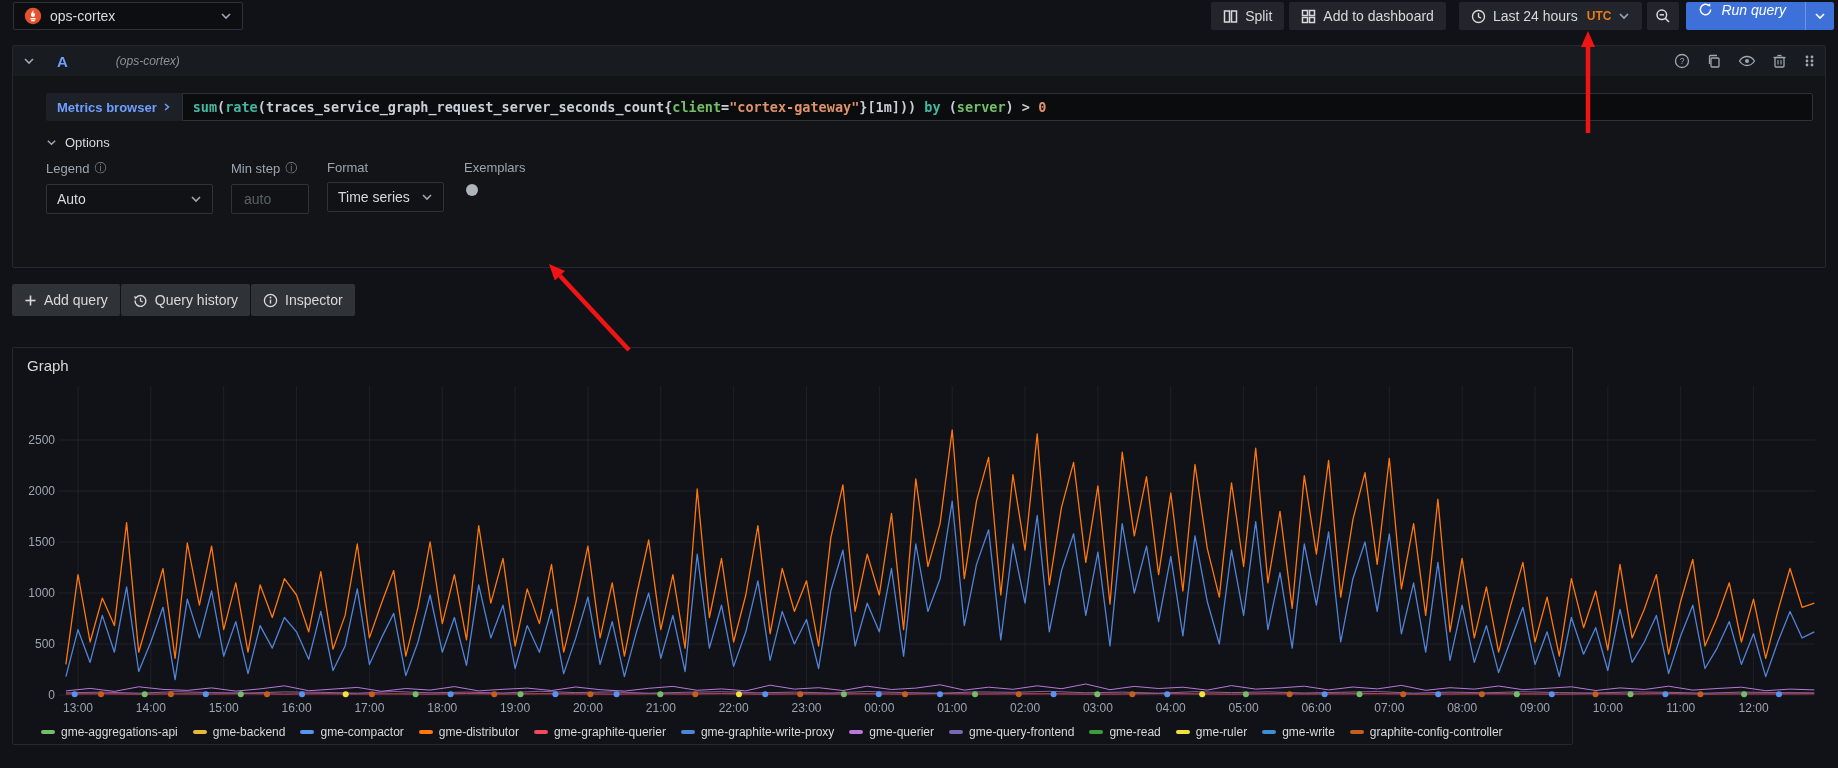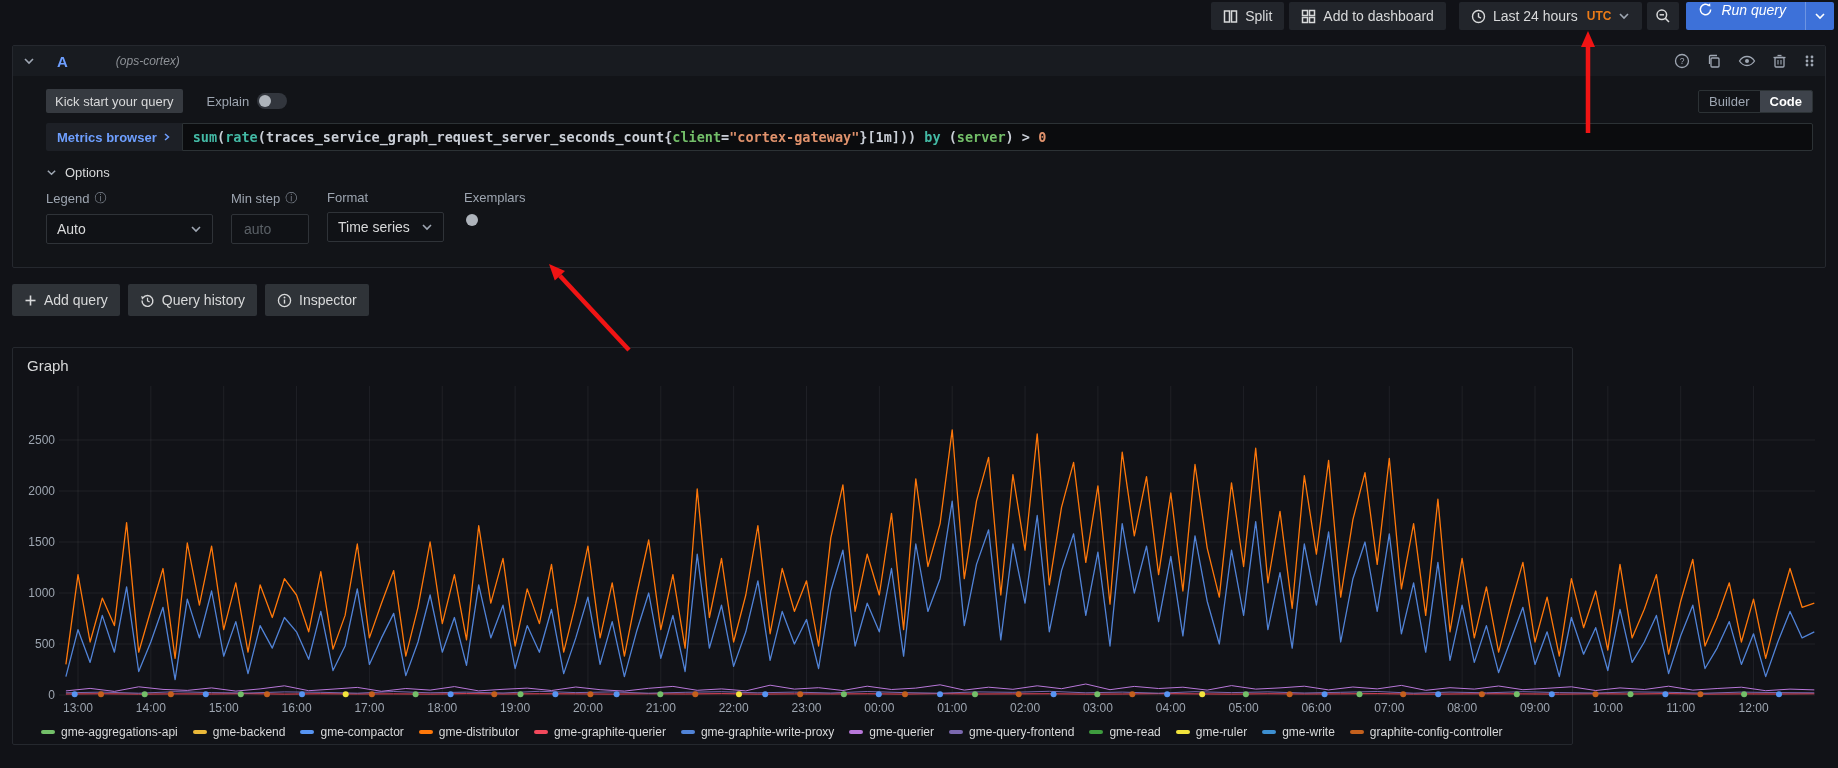--- a/index.html
+++ b/index.html
@@ -51,21 +51,21 @@
   .select,.tinput{background:#101216;border:1px solid #2f3338;border-radius:2px;height:30px;display:flex;
       align-items:center;padding:0 10px;font-size:14px;color:#d8d9da;box-sizing:border-box;cursor:pointer;}
   .select .chev{margin-left:auto;}
   .tinput input{background:transparent;border:none;outline:none;color:#d8d9da;font-size:14px;width:100%;font-family:"Liberation Sans",sans-serif;}
   .tinput input::placeholder{color:#5a6066;}
   .typeseg{display:flex;background:#101216;border:1px solid #2f3338;border-radius:2px;height:30px;box-sizing:border-box;align-items:stretch;}
   .typeseg .opt{display:flex;align-items:center;padding:0 22px;font-size:14px;color:#9fa7b3;cursor:pointer;border-radius:2px;}
   .typeseg .opt.active{background:#3e434b;color:#fff;}
   .ex-group{margin-left:2px;}
   
-  .actions{position:absolute;left:12px;top:284px;display:flex;gap:8px;}
+  .actions{position:absolute;left:12px;top:284px;display:flex;gap:1px;}
   .actions .btn{background:#2f3338;height:32px;font-size:14px;}
   
   .gpanel{position:absolute;left:12px;top:347px;width:1561px;height:398px;background:#111217;
       border:1px solid #25282e;border-radius:2px;box-sizing:border-box;}
   .gtitle{position:absolute;left:14px;top:9px;font-size:15px;color:#d8d9da;}
   .gmodes{position:absolute;right:6px;top:5px;display:flex;border:1px solid #2c3235;border-radius:2px;font-size:12px;overflow:hidden;}
   .gmodes .opt{padding:3px 9px;color:#9fa7b3;cursor:pointer;}
   .gmodes .opt.active{background:#373b44;color:#fff;font-weight:bold;}
   #plot{position:absolute;left:0;top:0;}
   .legend{position:absolute;left:28px;right:8px;bottom:5px;display:flex;flex-wrap:wrap;column-gap:15px;row-gap:2px;align-items:center;}
@@ -73,20 +73,36 @@
   .ldash{width:14px;height:4px;border-radius:2px;}
   #ann{position:absolute;left:0;top:0;z-index:100;pointer-events:none;}
   .tick{fill:#9da5b0;font-size:12px;font-family:"Liberation Sans",sans-serif;}
 </style>
 </head>
 <body>
 
 <div class="page">
 
   <div class="topbar">
+    <div class="ds-picker">
+      <span class="icon">
+        <svg width="18" height="18" viewBox="0 0 18 18">
+            <circle cx="9" cy="9" r="8.2" fill="#e6522c"></circle>
+          <path d="M9 2.6c.5 2-2 3-2 5.2 0 1.3 1 2.3 2 2.3s2-1 2-2.3c0-.7-.25-1.2-.6-1.75-.55.5-.95.35-1.15-.15.5-1.1.2-2.2-.25-3.3z" fill="#fff"></path>
+          <rect x="6.4" y="11" width="5.2" height="1.4" rx=".5" fill="#fff"></rect>
+          <rect x="7.1" y="13" width="3.8" height="1.3" rx=".5" fill="#fff"></rect>
+          </svg>
+      </span>
+      <span style="font-size:14px;">ops-cortex</span>
+      <span class="icon chev">
+        <svg width="12" height="12" viewBox="0 0 12 12">
+            <polyline points="2,4 6,8 10,4" fill="none" stroke="#9fa7b3" stroke-width="1.6"></polyline>
+          </svg>
+      </span>
+    </div>
 
     <div class="top-right">
       <button class="btn">
         <span class="icon">
           <svg width="15" height="15" viewBox="0 0 15 15">
               <rect x="1.5" y="2" width="5" height="11" fill="none" stroke="#d8d9da" stroke-width="1.5"></rect>
               <rect x="8.5" y="2" width="5" height="11" fill="none" stroke="#d8d9da" stroke-width="1.5"></rect>
             </svg>
         </span>
         <span>Split</span>
@@ -191,31 +207,20 @@
                 <circle cx="9" cy="8" r="1.4"></circle>
                 <circle cx="4" cy="12" r="1.4"></circle>
                 <circle cx="9" cy="12" r="1.4"></circle>
               </g>
             </svg>
         </span>
       </span>
     </div>
 
     <div class="qbody">
-      <div class="row1">
-        <button class="kick">Kick start your query</button>
-        <span class="explain-lbl">Explain</span>
-        <span class="toggle">
-            <span class="knob"></span>
-          </span>
-        <span class="seg-ctl bc">
-          <span class="opt">Builder</span>
-          <span class="opt active">Code</span>
-        </span>
-      </div>
 
       <div class="row2">
         <span class="mb-chip">
           <span>Metrics browser</span>
           <svg width="9" height="10" viewBox="0 0 9 10">
               <polyline points="3,2 6.5,5 3,8" fill="none" stroke="#6e9fff" stroke-width="1.5"></polyline>
             </svg>
         </span>
         <div class="qfield" id="query-text"><span class="seg-fn">sum</span><span class="seg-p">(</span><span class="seg-fn">rate</span><span class="seg-p">(</span><span class="seg-id">traces_service_graph_request_server_seconds_count</span><span class="seg-p">{</span><span class="seg-lbl">client</span><span class="seg-p">=</span><span class="seg-str">"cortex-gateway"</span><span class="seg-p">}[1m])) </span><span class="seg-kw">by</span><span class="seg-p"> (</span><span class="seg-lbl">server</span><span class="seg-p">) &gt; </span><span class="seg-num">0</span></div>
       </div>

